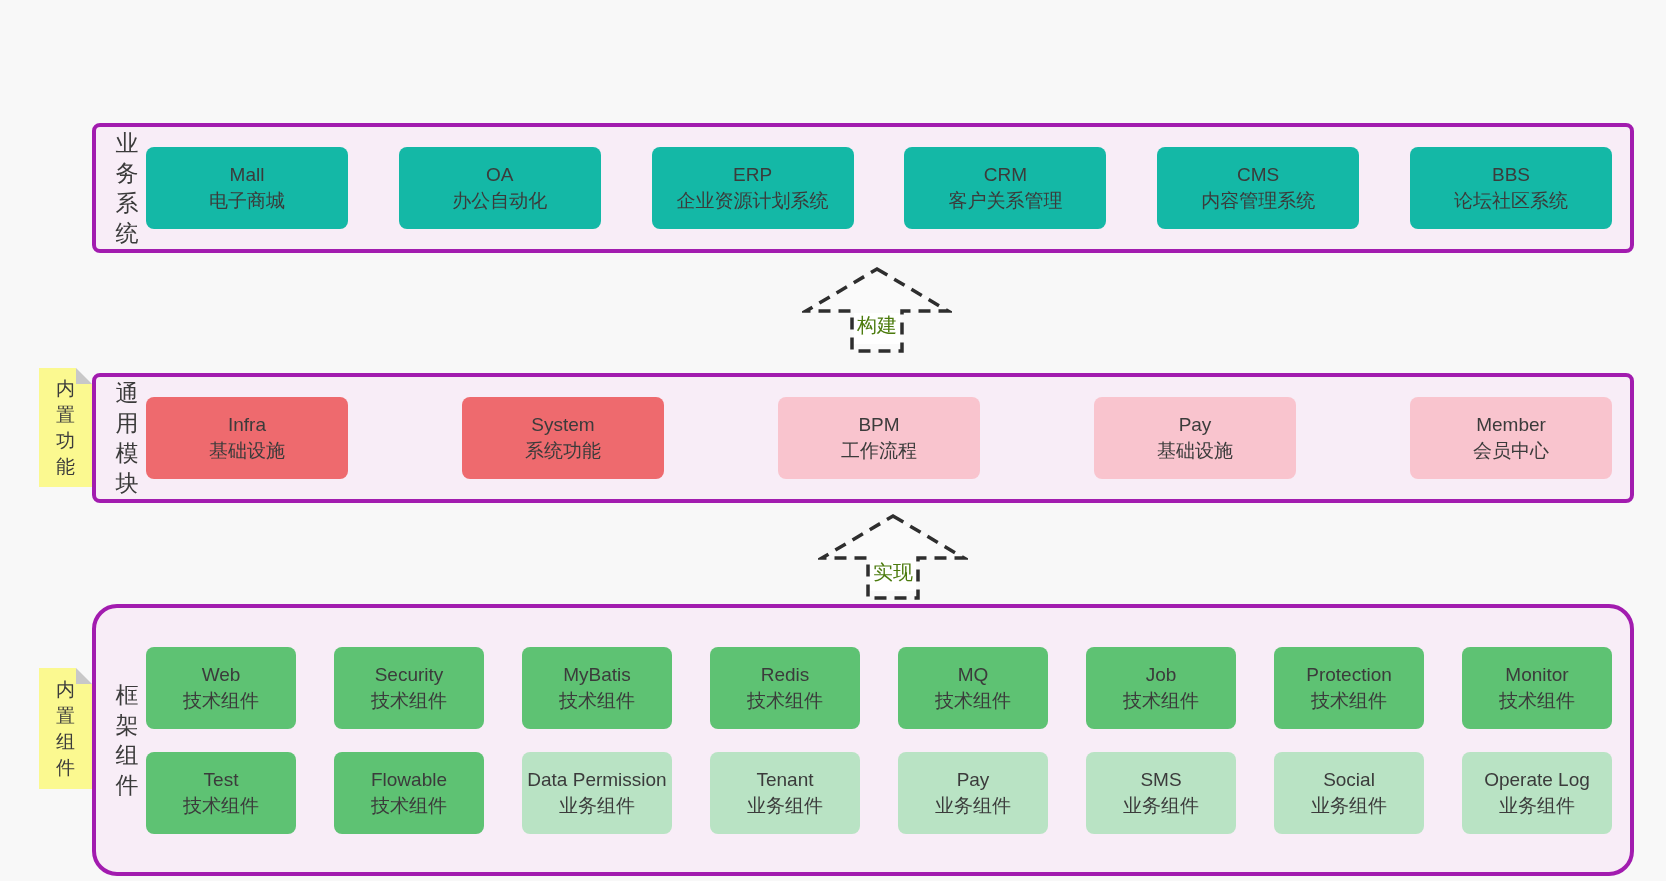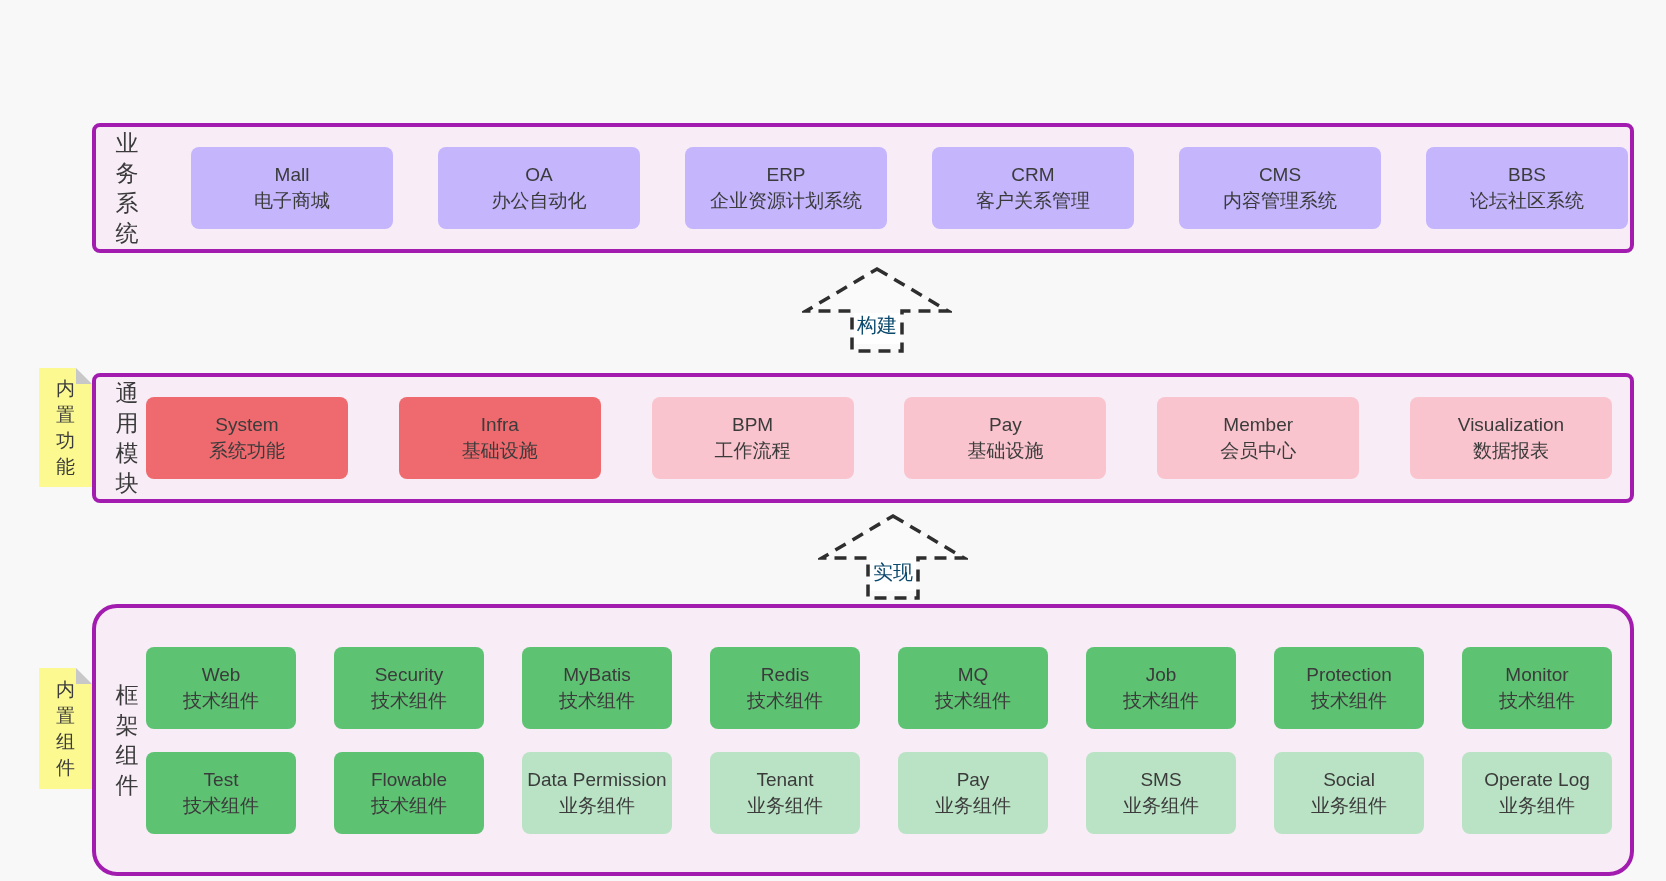--- a/index.html
+++ b/index.html
@@ -27,21 +27,21 @@
   .rows .boxes { padding-right:0; }
 
   
   .box {
     display:flex; flex-direction:column; align-items:center; justify-content:center;
     border-radius:8px; text-align:center; font-size:19px; line-height:26px;
     color:#3b3b3b; box-sizing:border-box;
   }
   .panel-business .box, .panel-modules .box { width:202px; height:82px; }
   .panel-components .box { width:150px; height:82px; padding:0 5px; }
-  .blue   { background:#c4b5fd;margin-left:45px; }
+  .blue   { background:#14b8a6; }
   .red    { background:#ee6a6e; }
   .pink   { background:#f9c4ce; }
   .gdark  { background:#5ec273; }
   .glight { background:#b9e3c4; }
 
   
   .note {
     position:absolute; left:39px; width:53px; background:#fbf990; z-index:1;
     display:flex; align-items:center; justify-content:center;
   }
@@ -56,21 +56,21 @@
   }
 
   
   .arrow { position:absolute; width:150px; height:88px; z-index:3; }
   .arrow-build     { left:802px; top:266px; }
   .arrow-implement { left:818px; top:513px; }
   .arrow svg { display:block; width:150px; height:88px; }
   .arrow-label {
     position:absolute; left:50%; top:47px; transform:translateX(-50%);
     background:#ffffff; padding:1px 3px 7px; font-size:20px; line-height:1.15;
-    color:#0c4a6e; white-space:nowrap;
+    color:#4d7c0f; white-space:nowrap;
   }
 </style>
 </head>
 <body>
 
 <div class="canvas">
 
   <div class="note note-modules">
     <div class="note-fold"></div>
     <div class="note-text">内置功能</div>
@@ -114,42 +114,38 @@
     <svg viewBox="0 0 150 88">
       <polygon points="75,3 146,45 100,45 100,85 50,85 50,45 4,45" fill="#fafafa" stroke="#2e2e2e" stroke-width="3.5" stroke-dasharray="12 8"></polygon>
     </svg>
     <span class="arrow-label">构建</span>
   </div>
 
   <section class="panel panel-modules">
     <div class="v-label">通用模块</div>
     <div class="boxes">
       <div class="box red">
+        <div>Infra</div>
+        <div>基础设施</div>
+      </div>
+      <div class="box red">
         <div>System</div>
         <div>系统功能</div>
-      </div>
-      <div class="box red">
-        <div>Infra</div>
-        <div>基础设施</div>
       </div>
       <div class="box pink">
         <div>BPM</div>
         <div>工作流程</div>
       </div>
       <div class="box pink">
         <div>Pay</div>
         <div>基础设施</div>
       </div>
       <div class="box pink">
         <div>Member</div>
         <div>会员中心</div>
-      </div>
-      <div class="box pink">
-        <div>Visualization</div>
-        <div>数据报表</div>
       </div>
     </div>
   </section>
 
   <div class="arrow arrow-implement">
     <svg viewBox="0 0 150 88">
       <polygon points="75,3 146,45 100,45 100,85 50,85 50,45 4,45" fill="#fafafa" stroke="#2e2e2e" stroke-width="3.5" stroke-dasharray="12 8"></polygon>
     </svg>
     <span class="arrow-label">实现</span>
   </div>

